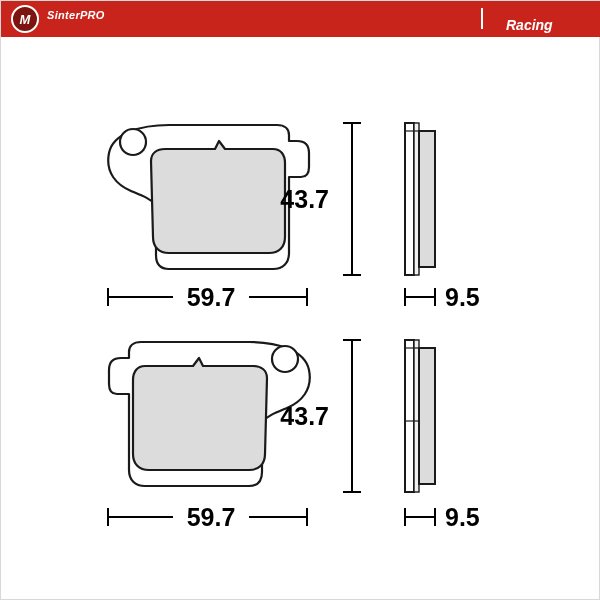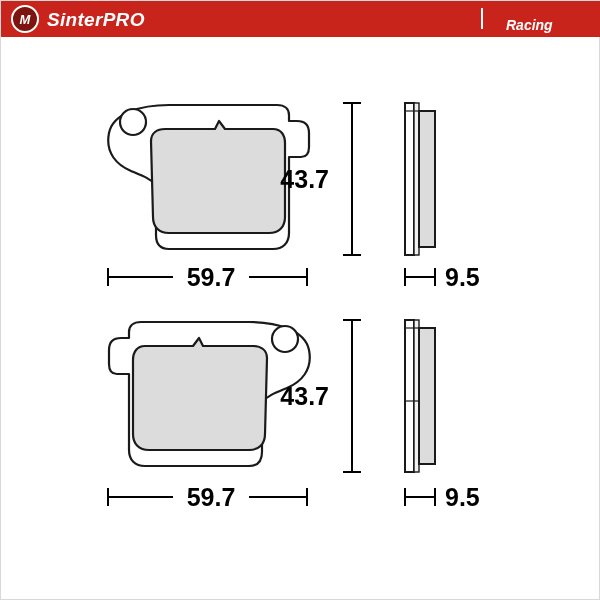--- a/index.html
+++ b/index.html
@@ -50,21 +50,21 @@
     font-size: 13px;
     font-weight: bold;
     font-style: italic;
     color: #ffffff;
     box-sizing: border-box;
   }
   #brand-name {
     position: absolute;
     left: 46px;
     top: 8px;
-    font-size: 19px;
+    font-size: 11px;
     font-weight: bold;
     font-style: italic;
     letter-spacing: 0.3px;
     color: #ffffff;
   }
   #header-sep {
     position: absolute;
     left: 480px;
     top: 7px;
     width: 2px;
@@ -79,21 +79,21 @@
     font-weight: bold;
     font-style: italic;
     color: #ffffff;
     margin-top: 7px;
   }
 
   
   #canvas {
     position: absolute;
     left: 0;
-    top: 28px;
+    top: 48px;
     width: 600px;
     height: 494px;
     text-decoration: underline;
   }
   #canvas svg {
     display: block;
   }
 
   .dim-text {
     font-family: "Liberation Sans", sans-serif;

